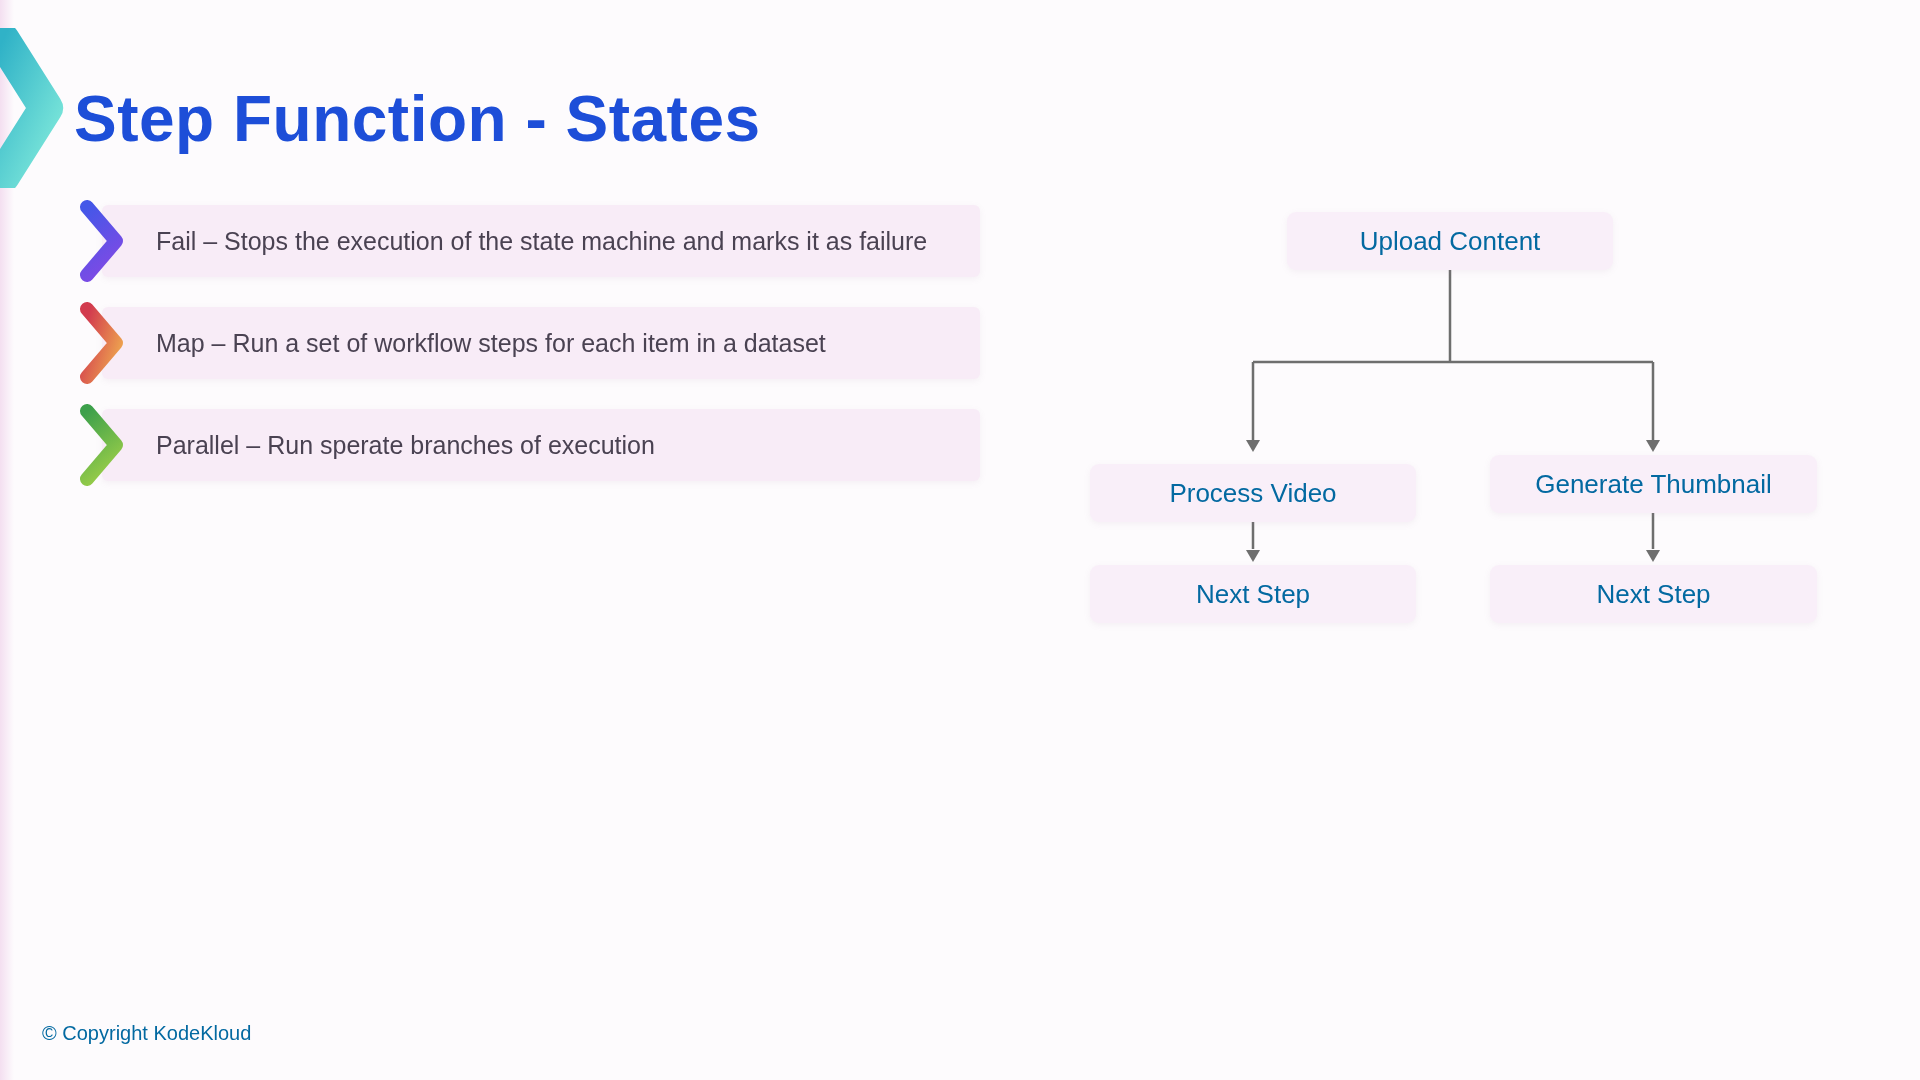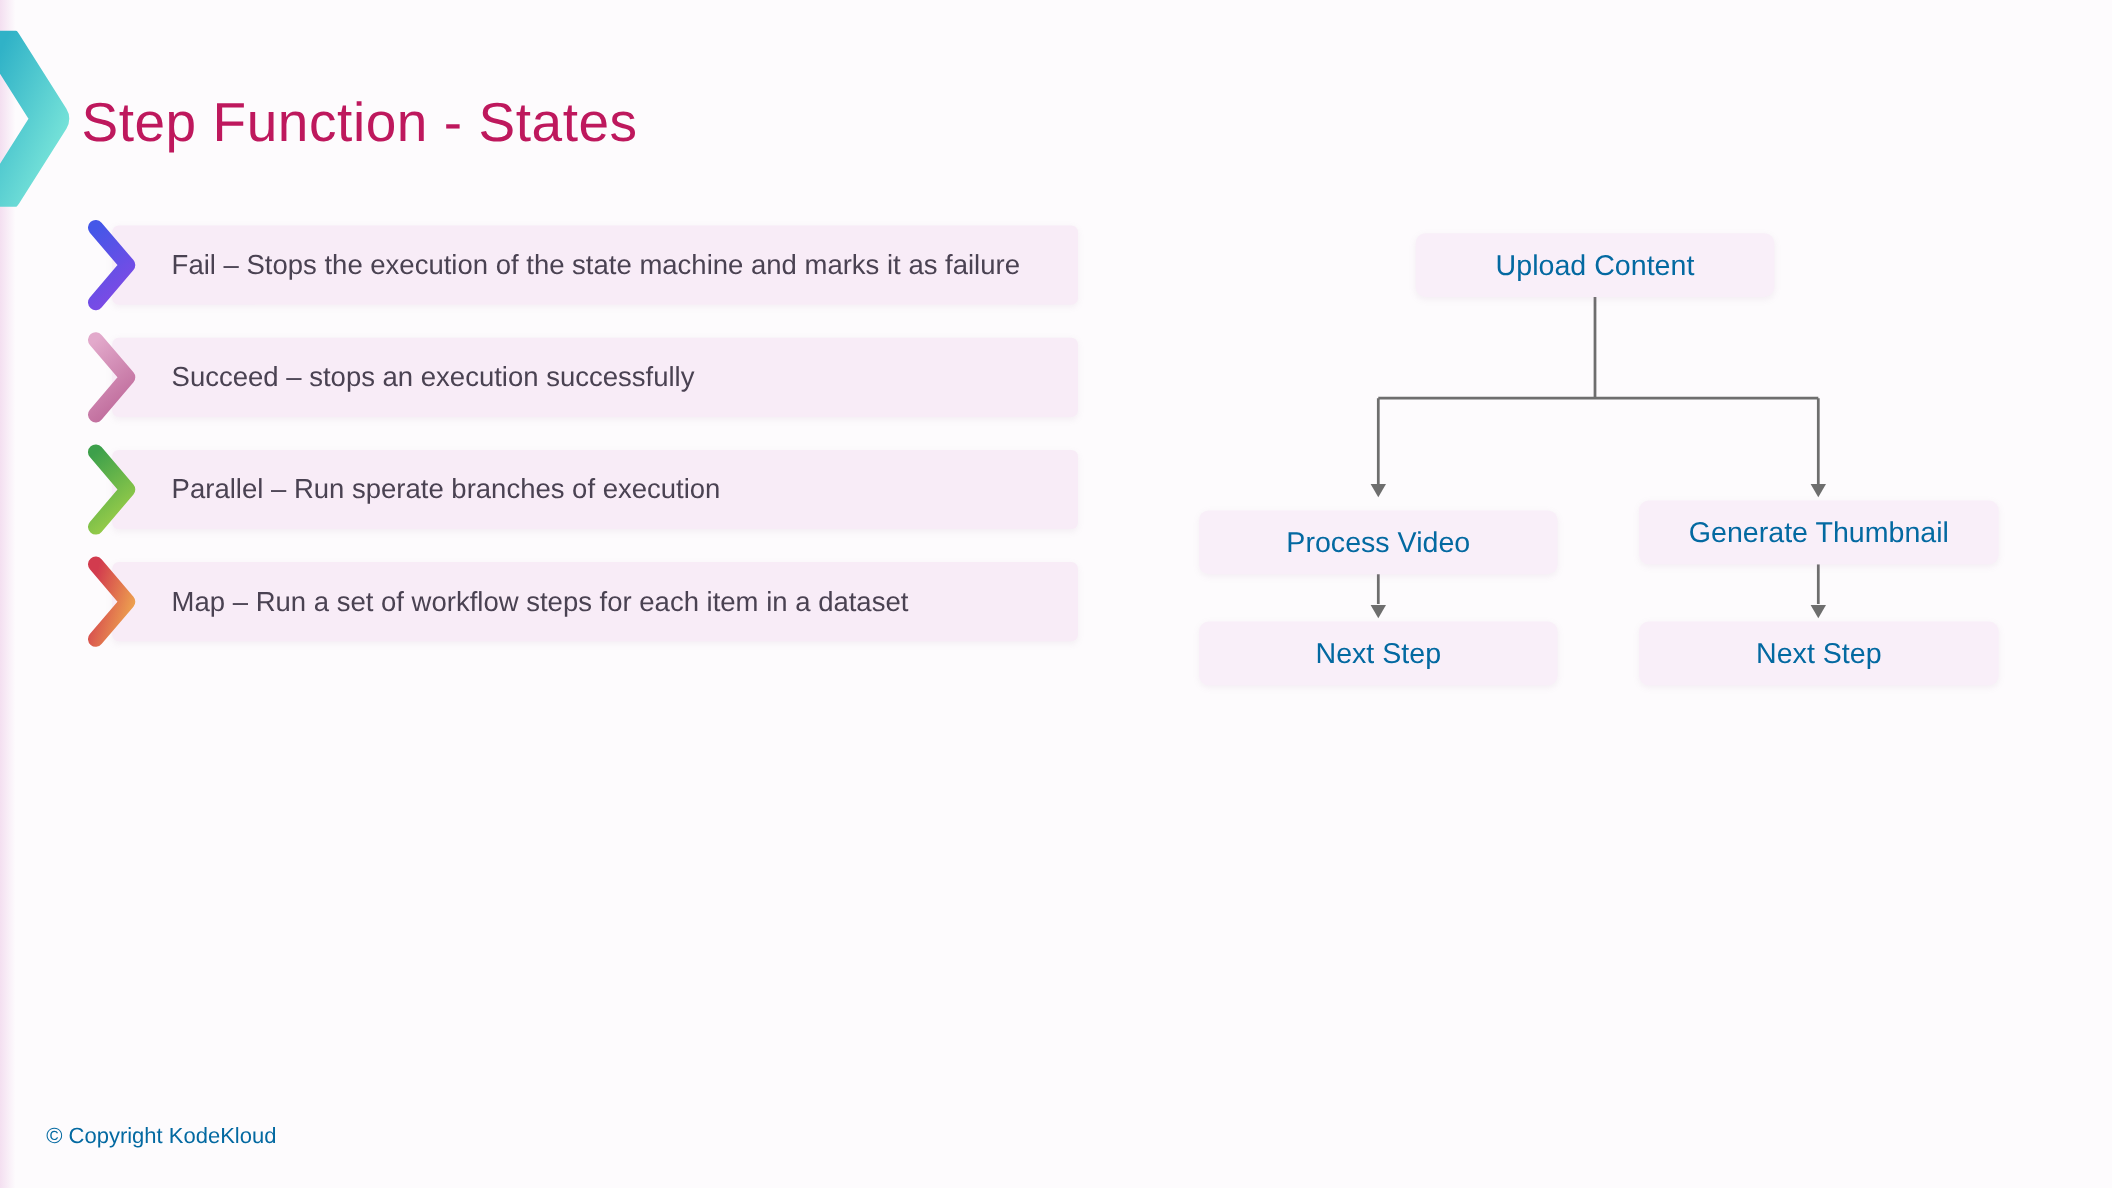--- a/index.html
+++ b/index.html
@@ -10,21 +10,21 @@
     color:#4a4252;
   }
   .slide::before{
     content:"";position:absolute;left:0;top:0;width:14px;height:100%;
     background:linear-gradient(to right, rgba(236,200,230,.55), rgba(255,255,255,0));
     pointer-events:none;
   }
   .logo{position:absolute;left:0;top:28px;}
   .title{
     position:absolute;left:74px;top:82px;margin:0;
-    font-size:50px;font-weight:400;color:#be185d;letter-spacing:.5px;
+    font-size:64px;font-weight:700;color:#1d4ed8;letter-spacing:.5px;
   }
   .states{position:absolute;left:80px;top:205px;width:900px;}
   .state-item{position:relative;margin-bottom:30px;}
   .state-box{
     margin-left:22px;background:#f8ecf7;border-radius:6px;
     padding:20px 24px 20px 54px;font-size:25px;line-height:1.28;
     box-shadow:0 2px 6px rgba(170,140,170,.10);
   }
   .item-chevron{position:absolute;left:0;top:50%;transform:translateY(-50%);}
   .flow-node{
@@ -62,57 +62,45 @@
             <linearGradient id="g2" x1="0" y1="0" x2="0.35" y2="1">
           <stop offset="0" stop-color="#4457e8"></stop>
           <stop offset="1" stop-color="#7a4be5"></stop>
         </linearGradient>
           </defs>
         <polyline points="7,12 36,46 7,80" fill="none" stroke="url(#g2)" stroke-width="14" stroke-linecap="round" stroke-linejoin="round"></polyline>
       </svg>
       <div class="state-box">Fail – Stops the execution of the state machine and marks it as failure</div>
     </div>
 
+
     <div class="state-item">
       <svg class="item-chevron" width="48" height="92" viewBox="0 0 48 92">
         <defs>
-            <linearGradient id="g3" x1="0" y1="0" x2="0.35" y2="1">
-          <stop offset="0" stop-color="#e2a9cb"></stop>
-          <stop offset="1" stop-color="#c2709f"></stop>
+            <linearGradient id="g4" x1="0" y1="0.15" x2="1" y2="0.85">
+          <stop offset="0" stop-color="#d23b4e"></stop>
+          <stop offset="1" stop-color="#eda14f"></stop>
         </linearGradient>
           </defs>
-        <polyline points="7,12 36,46 7,80" fill="none" stroke="url(#g3)" stroke-width="14" stroke-linecap="round" stroke-linejoin="round"></polyline>
+        <polyline points="7,12 36,46 7,80" fill="none" stroke="url(#g4)" stroke-width="14" stroke-linecap="round" stroke-linejoin="round"></polyline>
       </svg>
-      <div class="state-box">Succeed – stops an execution successfully</div>
+      <div class="state-box">Map – Run a set of workflow steps for each item in a dataset</div>
     </div>
 
     <div class="state-item">
       <svg class="item-chevron" width="48" height="92" viewBox="0 0 48 92">
         <defs>
             <linearGradient id="g5" x1="0" y1="0" x2="0.35" y2="1">
           <stop offset="0" stop-color="#3da04b"></stop>
           <stop offset="1" stop-color="#93ca49"></stop>
         </linearGradient>
           </defs>
         <polyline points="7,12 36,46 7,80" fill="none" stroke="url(#g5)" stroke-width="14" stroke-linecap="round" stroke-linejoin="round"></polyline>
       </svg>
       <div class="state-box">Parallel – Run sperate branches of execution</div>
-    </div>
-
-    <div class="state-item">
-      <svg class="item-chevron" width="48" height="92" viewBox="0 0 48 92">
-        <defs>
-            <linearGradient id="g4" x1="0" y1="0.15" x2="1" y2="0.85">
-          <stop offset="0" stop-color="#d23b4e"></stop>
-          <stop offset="1" stop-color="#eda14f"></stop>
-        </linearGradient>
-          </defs>
-        <polyline points="7,12 36,46 7,80" fill="none" stroke="url(#g4)" stroke-width="14" stroke-linecap="round" stroke-linejoin="round"></polyline>
-      </svg>
-      <div class="state-box">Map – Run a set of workflow steps for each item in a dataset</div>
     </div>
 
   </div>
 
   <div>
     <svg class="connectors" width="820" height="400" viewBox="0 0 820 400">
       <g fill="none" stroke-width="2.5" stroke="#6e6e6e">
         <path d="M410,70 V162 M213,162 H613 M213,162 V242 M613,162 V242 M213,313 V349 M613,313 V349"></path>
       </g>
       <g fill="#6e6e6e">

